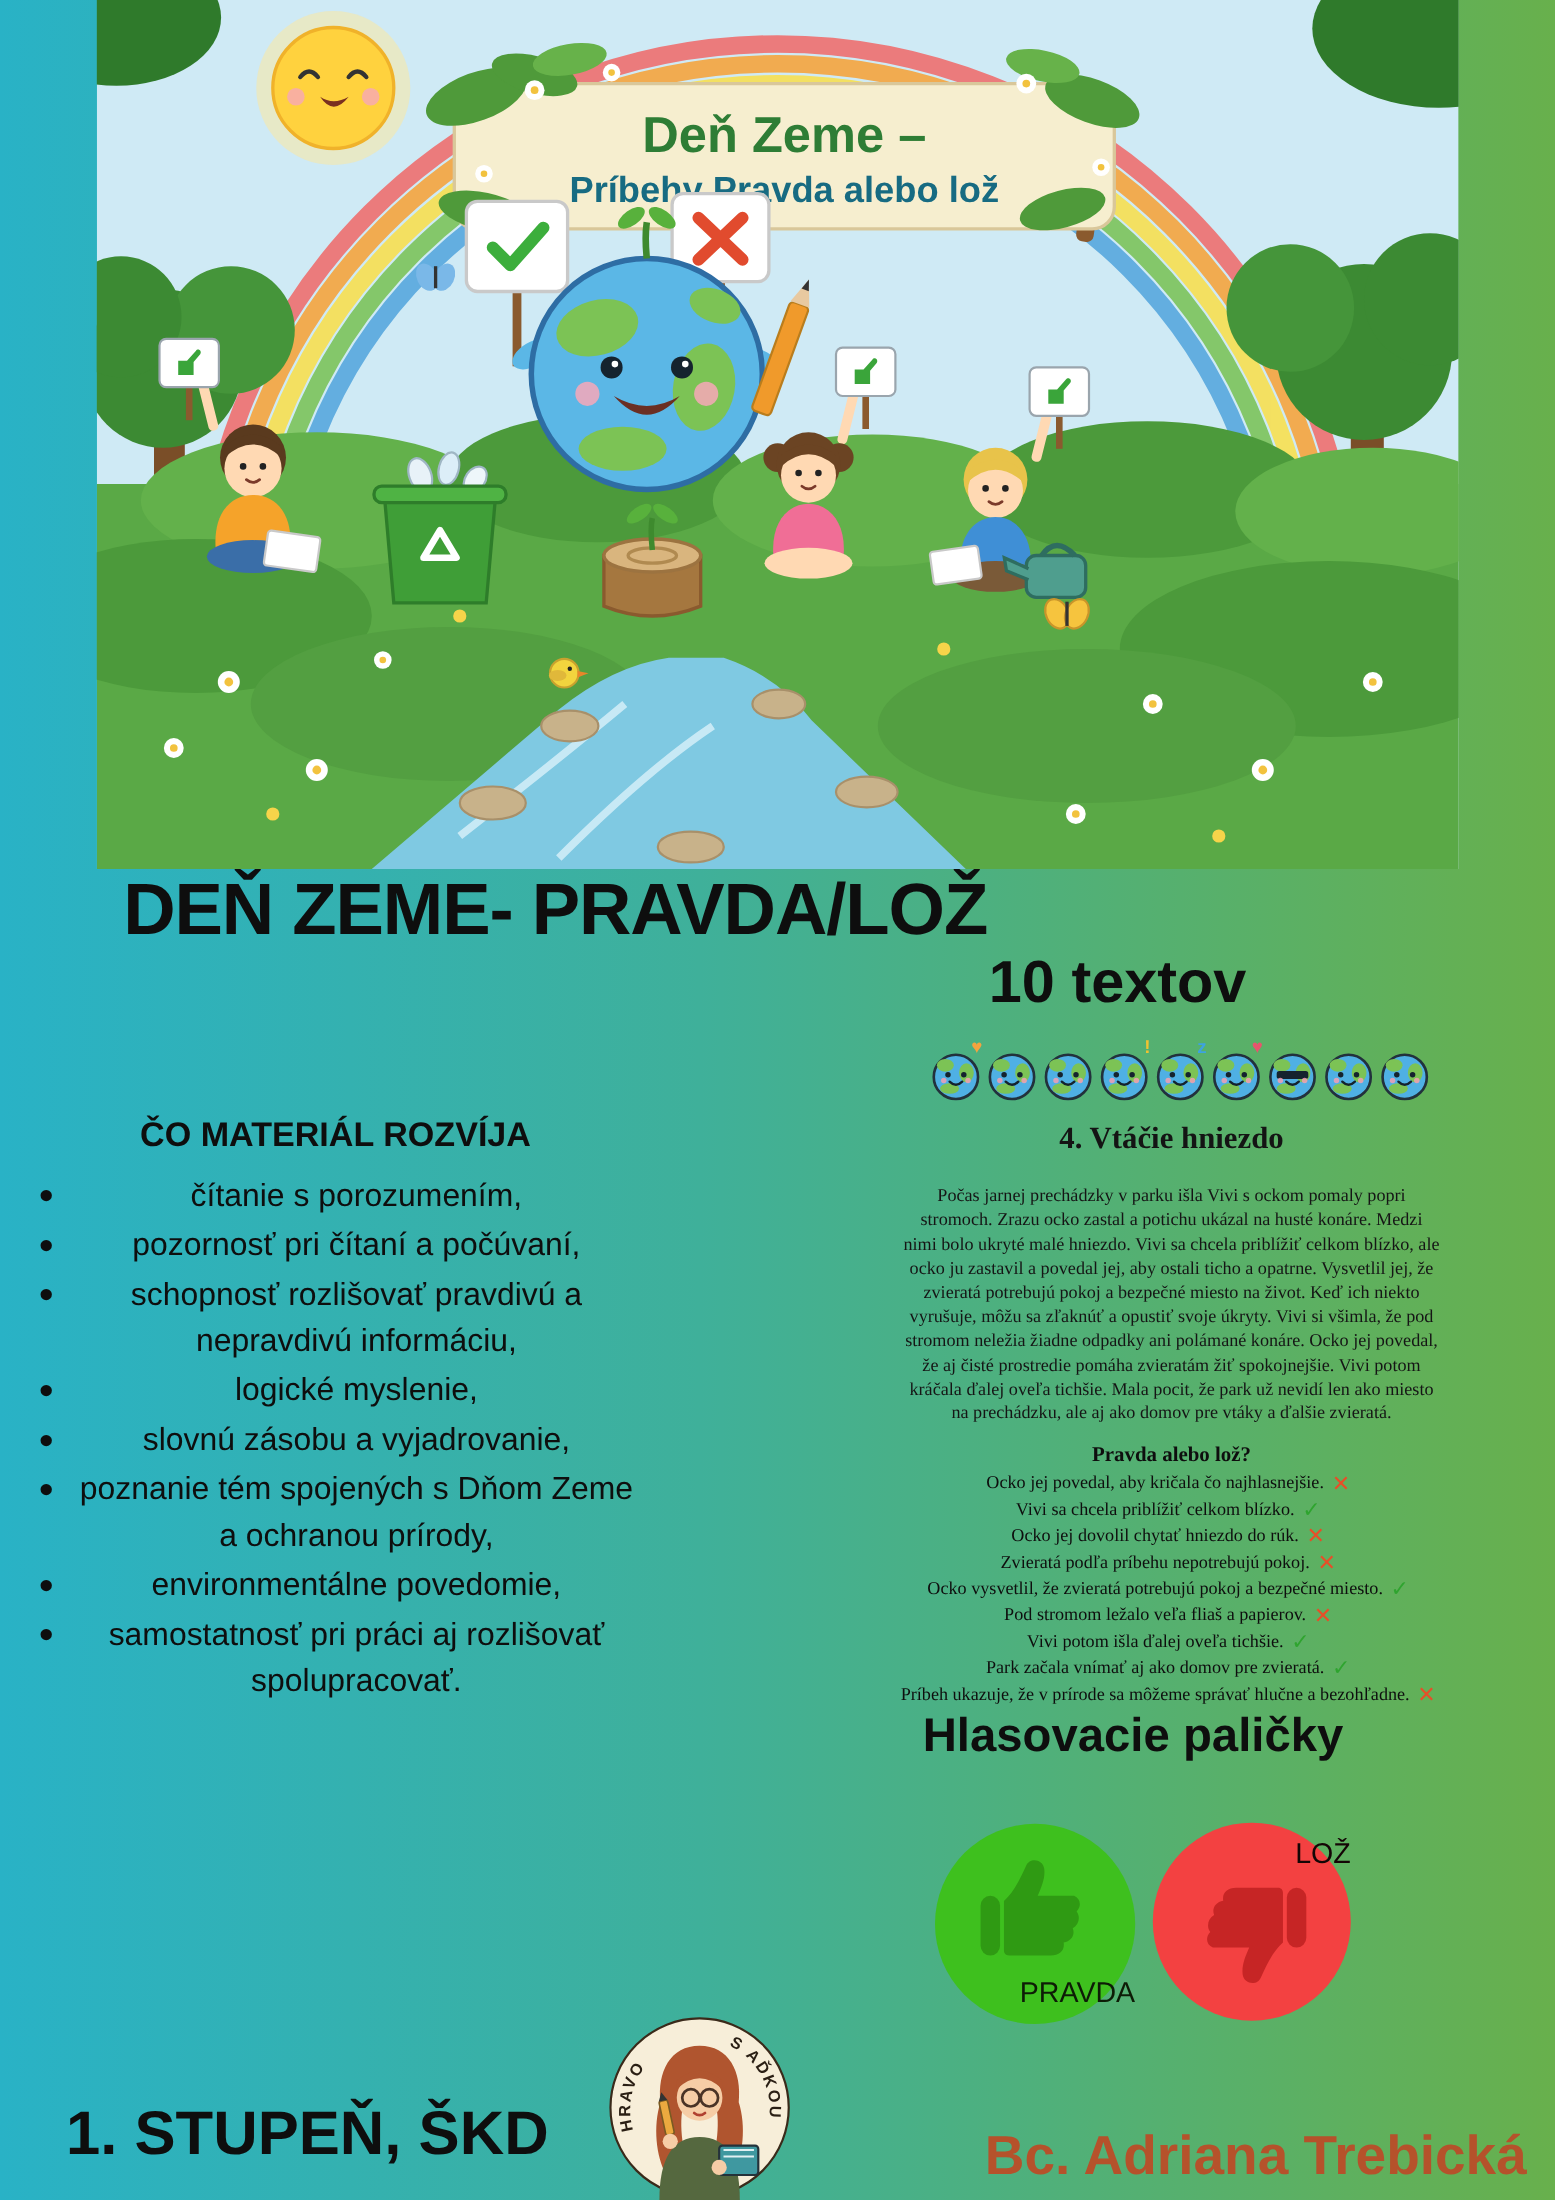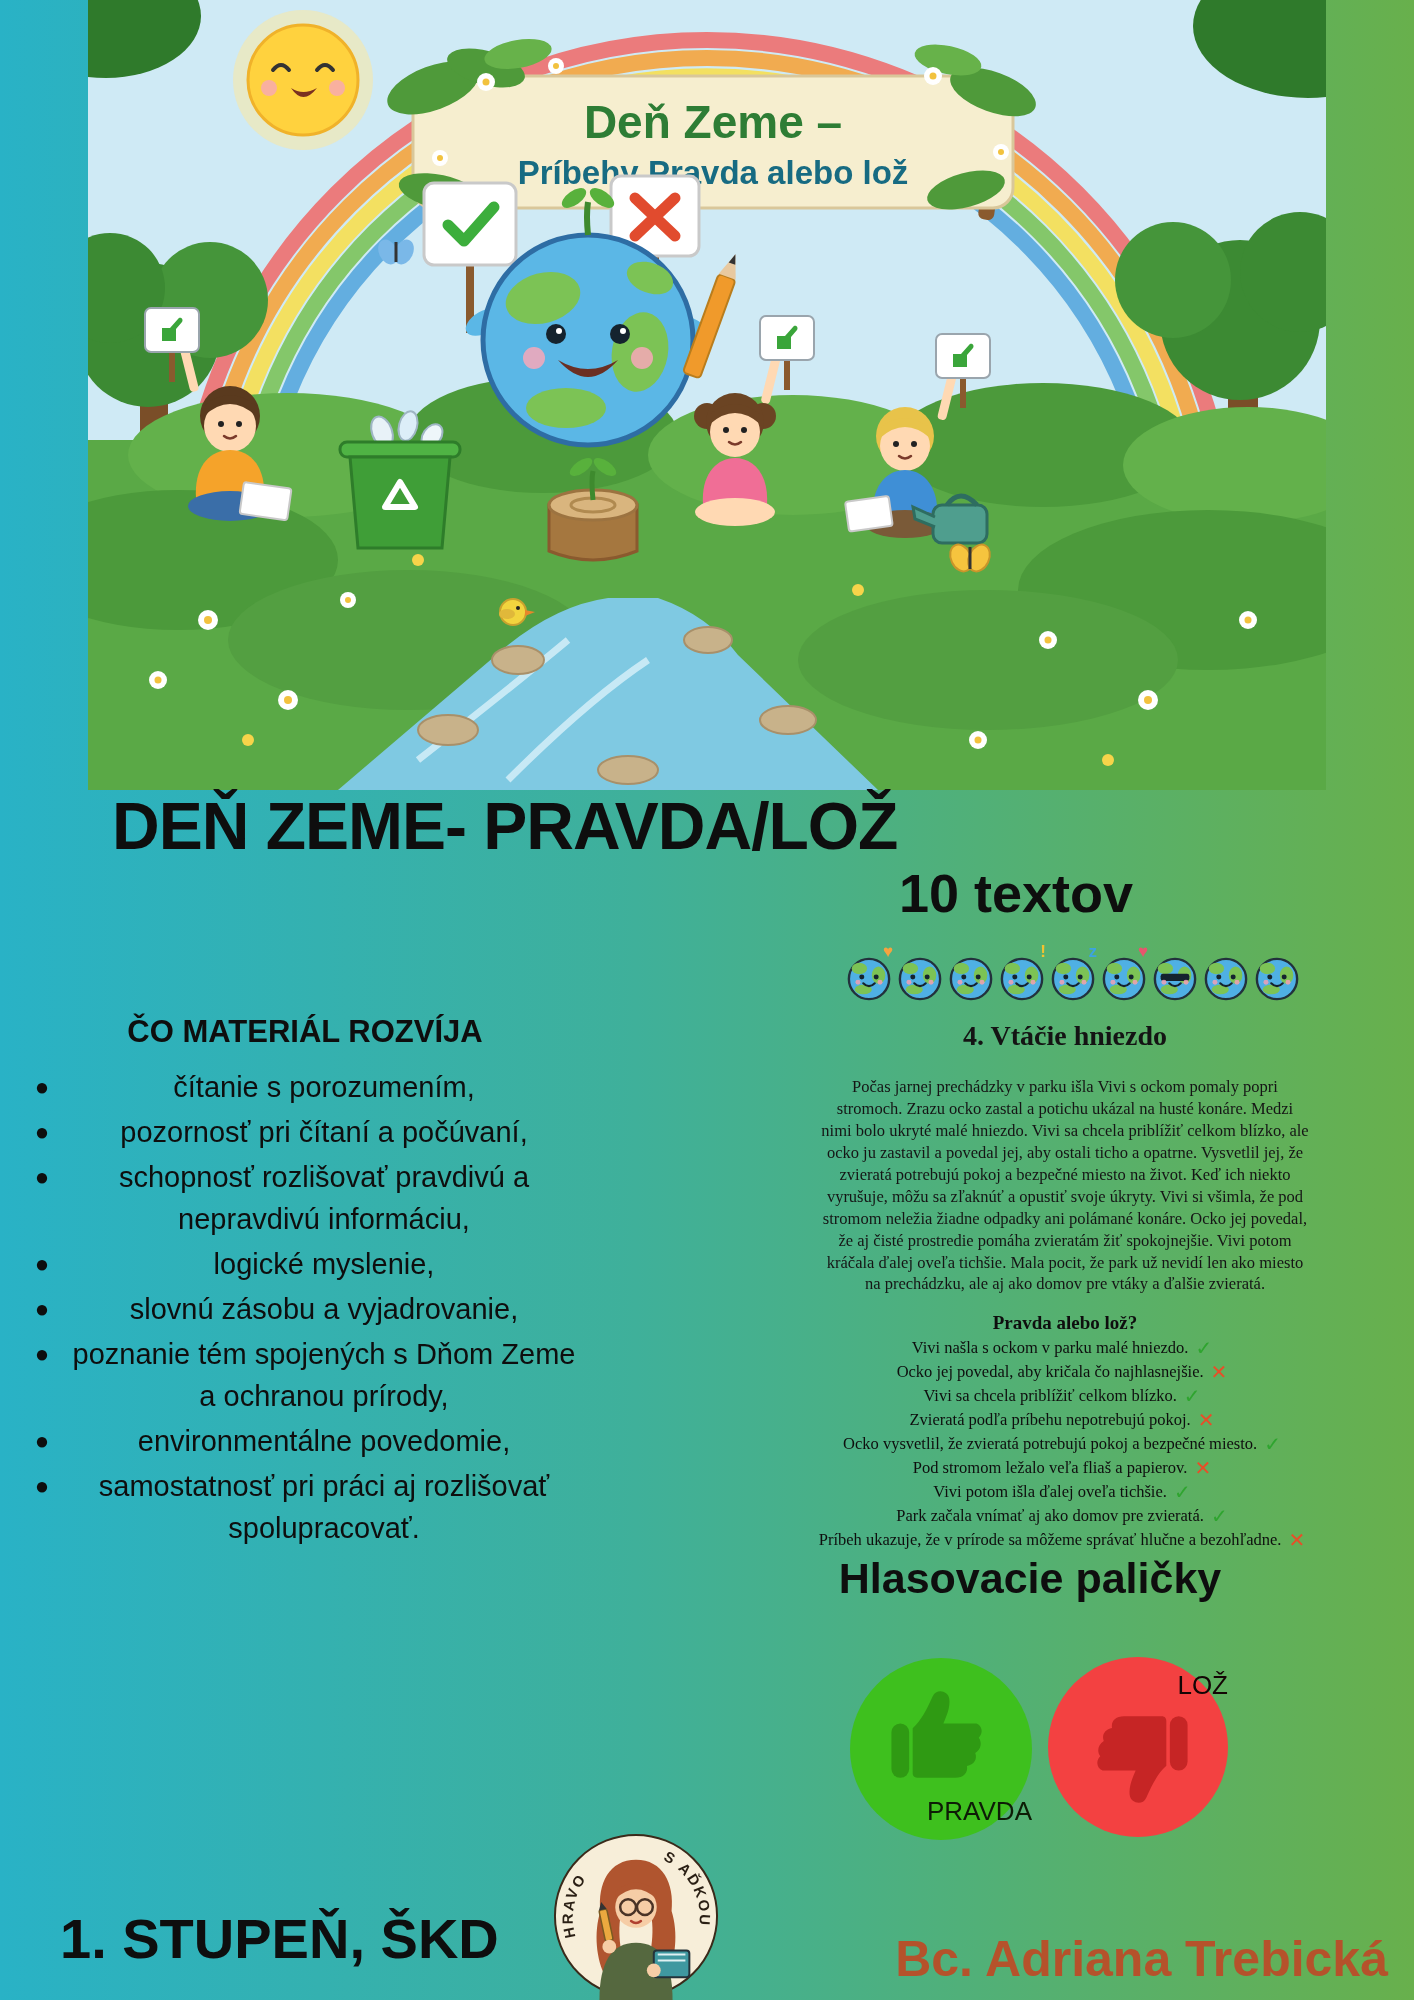--- a/index.html
+++ b/index.html
@@ -482,32 +482,32 @@
         </svg>
         <span class="acc"></span>
       </span>
     </div>
 
   <div class="abs story-heading serif">4. Vtáčie hniezdo</div>
   <div class="abs story-paragraph serif">Počas jarnej prechádzky v parku išla Vivi s ockom pomaly popri stromoch. Zrazu ocko zastal a potichu ukázal na husté konáre. Medzi nimi bolo ukryté malé hniezdo. Vivi sa chcela priblížiť celkom blízko, ale ocko ju zastavil a povedal jej, aby ostali ticho a opatrne. Vysvetlil jej, že zvieratá potrebujú pokoj a bezpečné miesto na život. Keď ich niekto vyrušuje, môžu sa zľaknúť a opustiť svoje úkryty. Vivi si všimla, že pod stromom neležia žiadne odpadky ani polámané konáre. Ocko jej povedal, že aj čisté prostredie pomáha zvieratám žiť spokojnejšie. Vivi potom kráčala ďalej oveľa tichšie. Mala pocit, že park už nevidí len ako miesto na prechádzku, ale aj ako domov pre vtáky a ďalšie zvieratá.</div>
   <div class="abs quiz-heading serif">Pravda alebo lož?</div>
   <div class="abs statements serif">
 
-      <div class="statement">
-        <span>Vivi našla s ockom v parku malé hniezdo.</span><span class="mark true">✓</span>
-      </div>
 
       <div class="statement">
         <span>Ocko jej povedal, aby kričala čo najhlasnejšie.</span><span class="mark false">✕</span>
       </div>
 
       <div class="statement">
         <span>Vivi sa chcela priblížiť celkom blízko.</span><span class="mark true">✓</span>
       </div>
 
+      <div class="statement">
+        <span>Ocko jej dovolil chytať hniezdo do rúk.</span><span class="mark false">✕</span>
+      </div>
 
       <div class="statement">
         <span>Zvieratá podľa príbehu nepotrebujú pokoj.</span><span class="mark false">✕</span>
       </div>
 
       <div class="statement">
         <span>Ocko vysvetlil, že zvieratá potrebujú pokoj a bezpečné miesto.</span><span class="mark true">✓</span>
       </div>
 
       <div class="statement">

